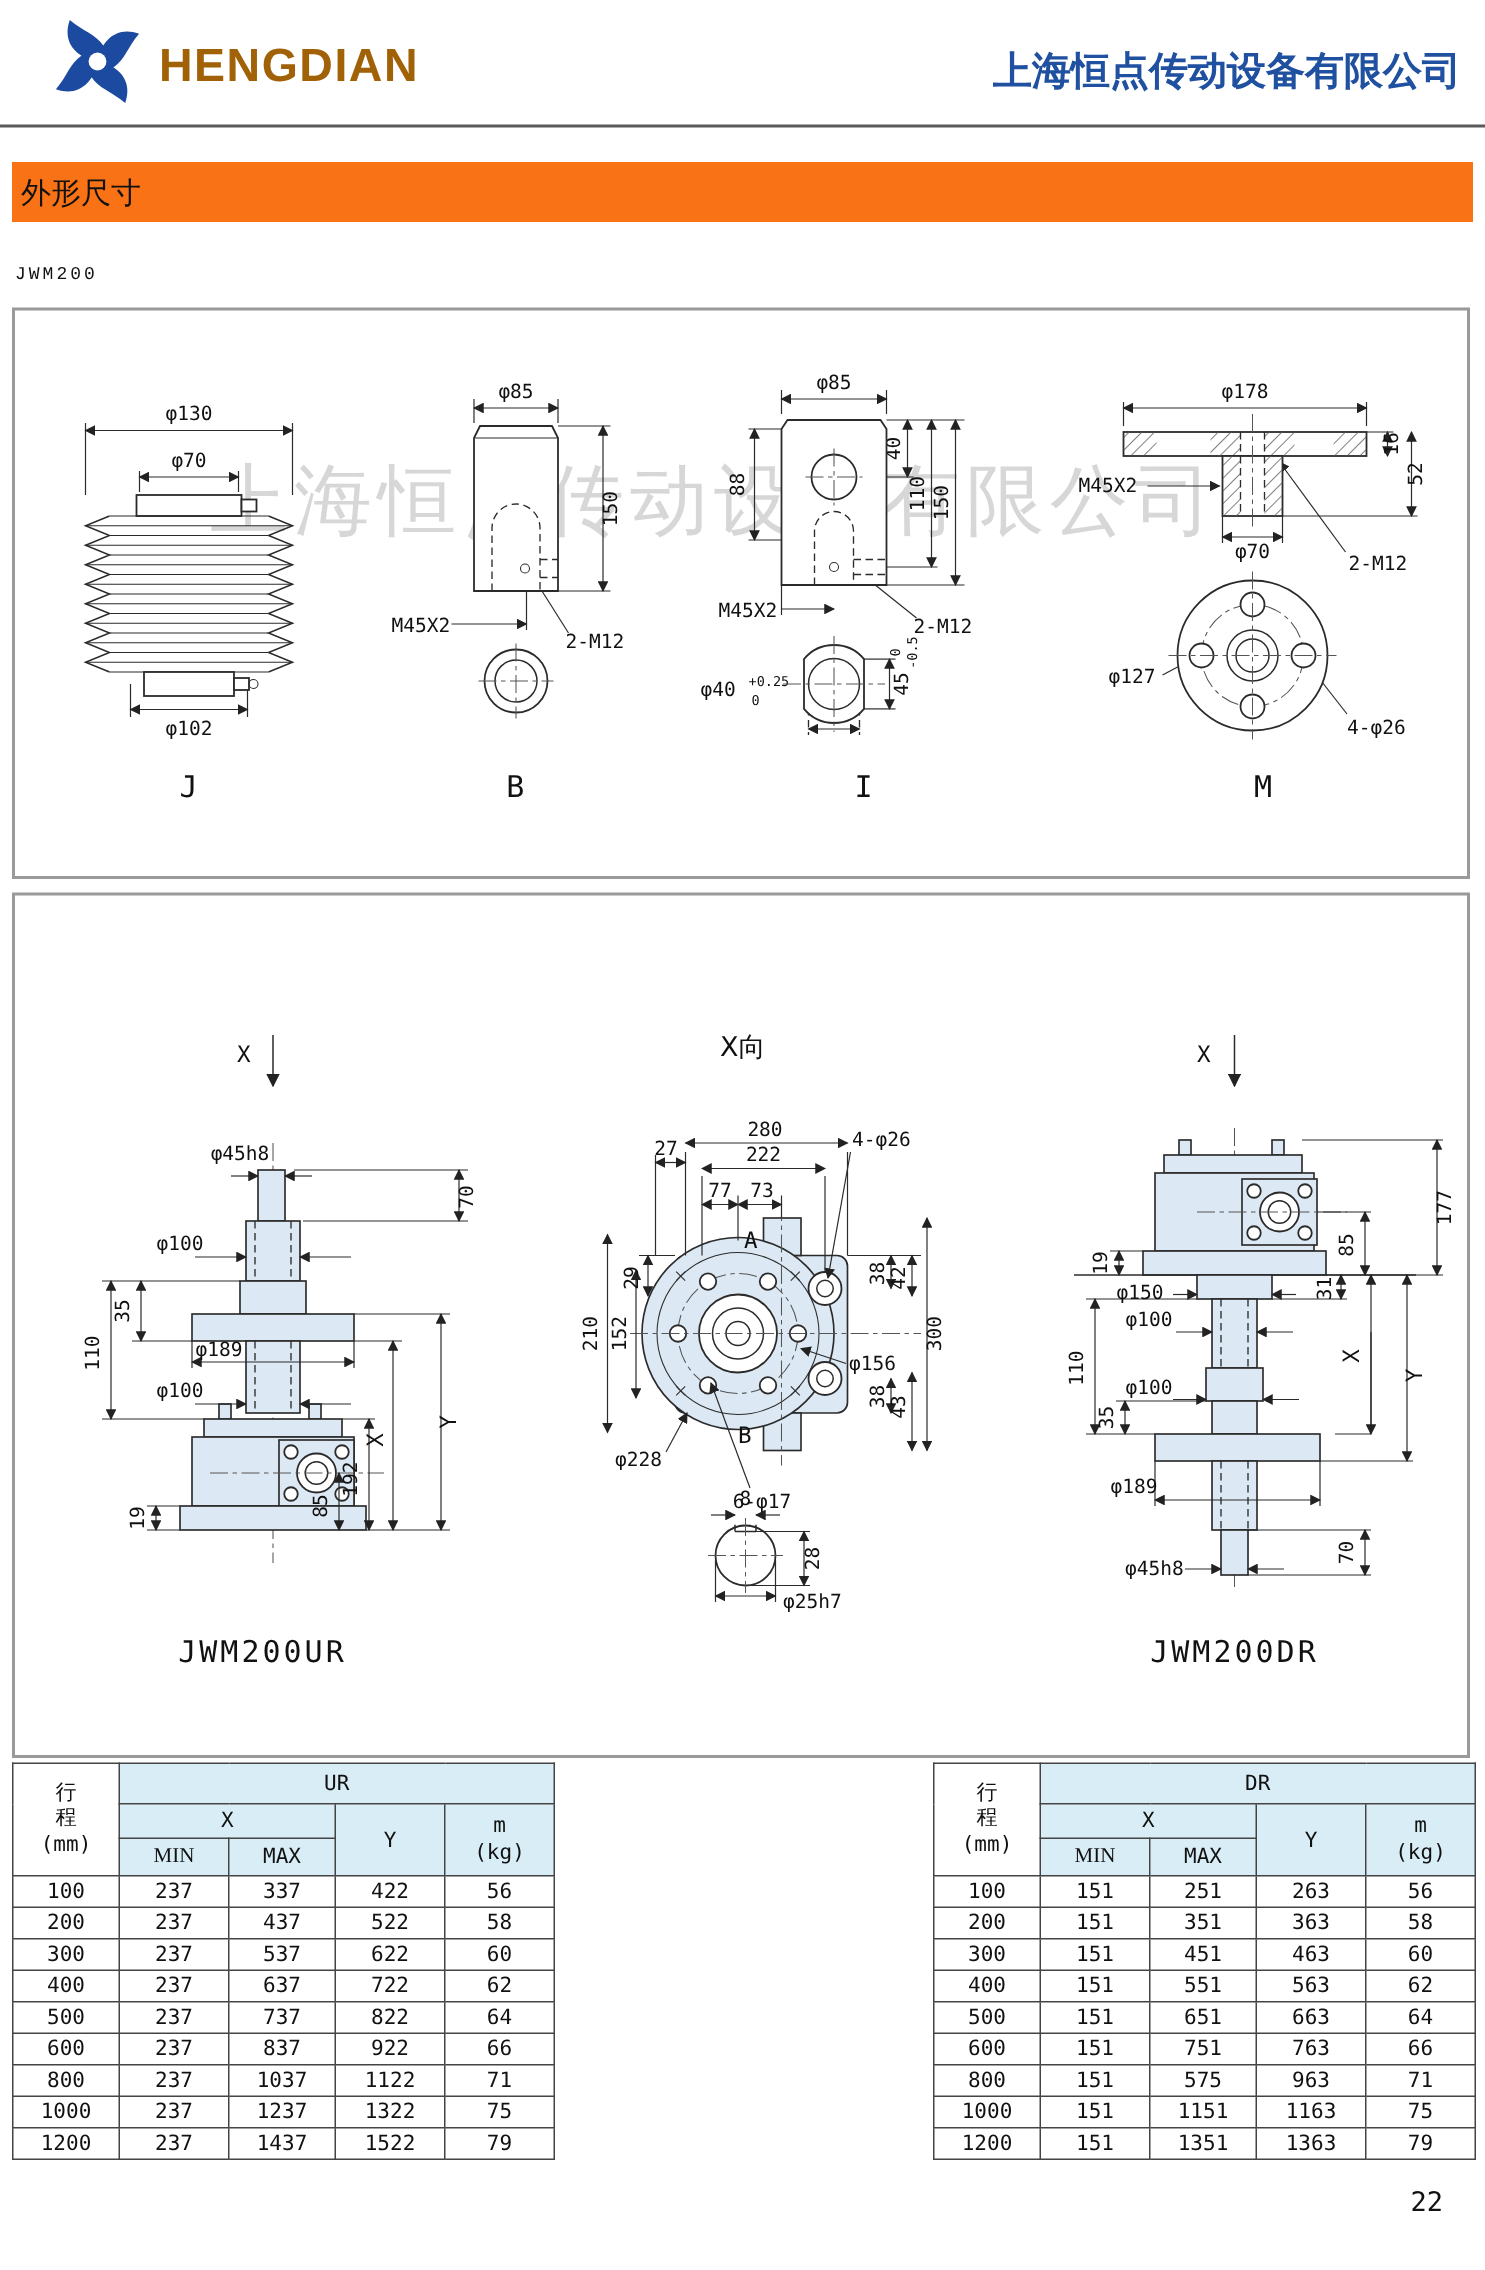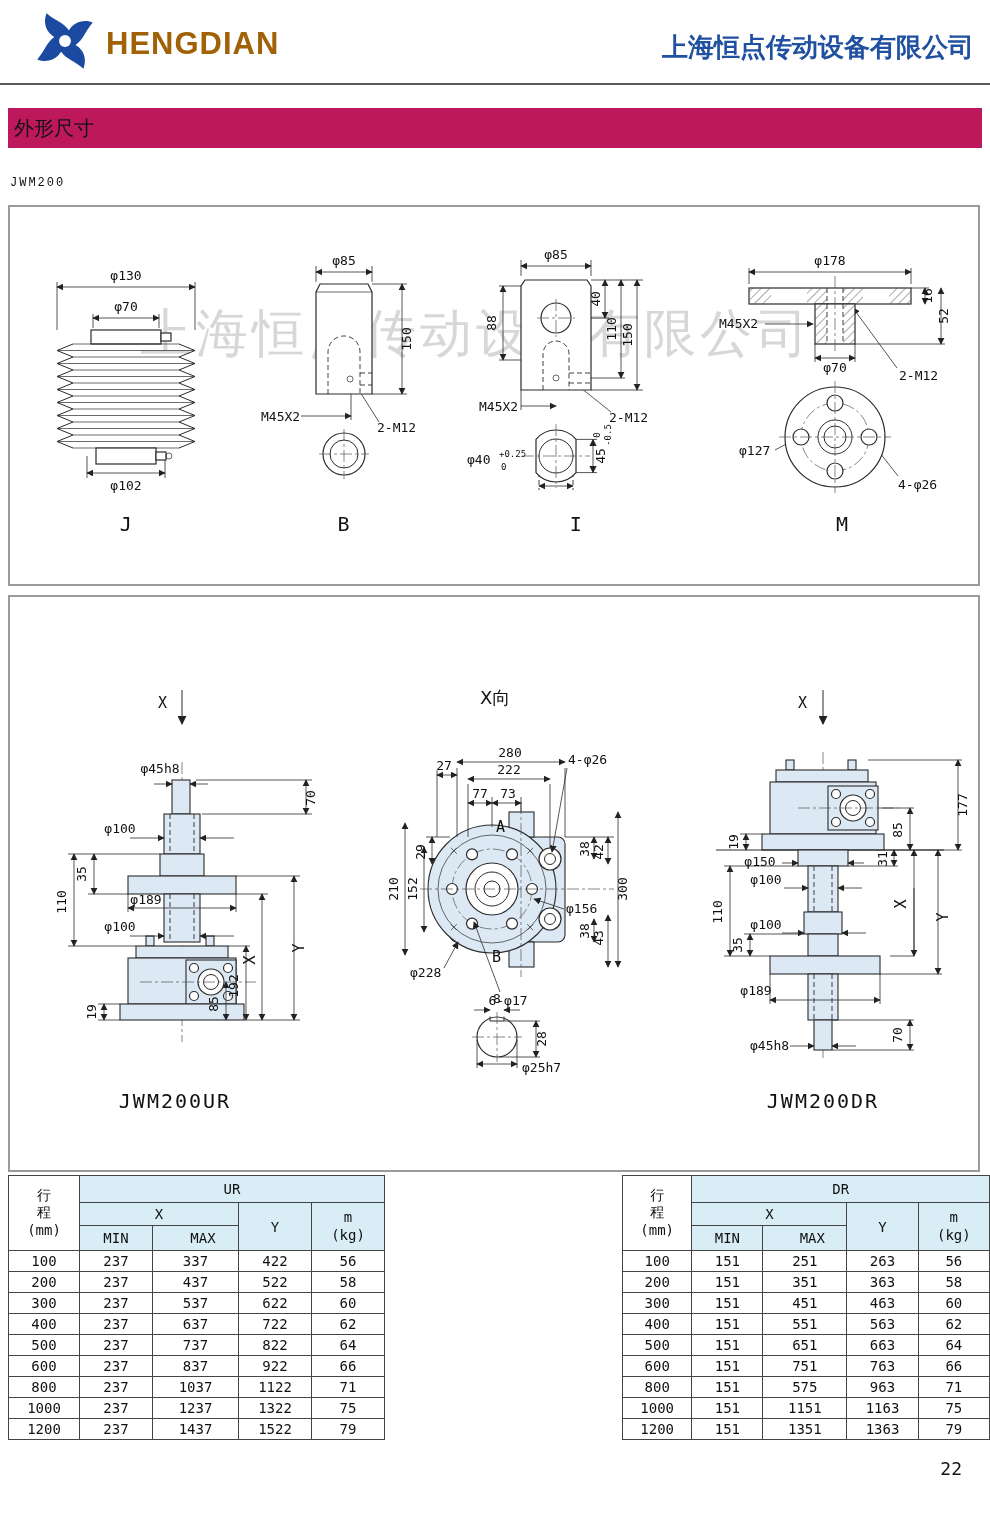--- a/index.html
+++ b/index.html
@@ -6,21 +6,21 @@
   .page{position:relative;width:990px;height:1513px;background:#fff;overflow:hidden;
         font-family:"DejaVu Sans",sans-serif;color:#111;}
   
   .hdr{position:absolute;top:0;left:0;width:990px;height:84px;}
   .logo{position:absolute;top:6px;left:32px;width:66px;height:70px;}
   .brand{position:absolute;top:26px;left:106px;font-family:"Liberation Sans",sans-serif;
          font-size:31px;font-weight:bold;color:#a16207;letter-spacing:1px;}
   .company{position:absolute;top:30px;right:16px;font-size:26px;font-weight:bold;color:#2050a0;}
   .hdr-rule{position:absolute;top:83px;left:0;width:990px;height:0;border-top:2px solid #5a5a5a;}
   
-  .banner{position:absolute;top:108px;left:8px;width:974px;height:40px;background:#be185d;
+  .banner{position:absolute;top:108px;left:8px;width:974px;height:40px;background:#f97316;
           font-size:20px;line-height:40px;padding-left:6px;box-sizing:border-box;}
   .model{position:absolute;top:176px;left:10px;font-family:Liberation Mono, monospace;
          font-size:12px;letter-spacing:2px;}
   
   .box{position:absolute;left:8px;width:972px;border:2px solid #9a9a9a;background:#fff;box-sizing:border-box;}
   .box1{top:205px;height:381px;}
   .box2{top:595px;height:577px;}
   .wmark{position:absolute;top:92px;left:130px;width:830px;font-size:52px;letter-spacing:4px;
          color:rgba(150,150,150,0.38);white-space:nowrap;overflow:hidden;pointer-events:none;}
   .b1row{position:absolute;top:25px;left:0;width:968px;display:flex;}
@@ -45,21 +45,21 @@
   svg .tb{font:15px "DejaVu Sans Mono",monospace;}
   svg .tt{font:18px "DejaVu Sans",sans-serif;}
   svg .mid{text-anchor:middle;}
   
   table{border-collapse:collapse;font-family:"DejaVu Sans Mono",monospace;font-size:14px;}
   .tbl{position:absolute;top:1175px;}
   .tblL{left:8px;} .tblR{left:622px;}
   td{border:1px solid #444;text-align:center;padding:0;background:#fff;}
   td.hd{background:#d8edf6;}
   .rowh td{height:20px;}
-  .c0{width:70px;} .c1{width:72px;} .c2{width:70px;padding-left:15px;} .c3{width:72px;} .c4{width:72px;}
+  .c0{width:70px;} .c1{width:72px;font-family:Liberation Serif, serif;} .c2{width:70px;} .c3{width:72px;} .c4{width:72px;}
   .stack{line-height:1.25;font-size:14px;}
   .pageno{position:absolute;top:1458px;right:28px;font-family:"DejaVu Sans Mono",monospace;font-size:18px;}
 </style>
 </head>
 <body>
 
 <div class="page">
 
   <svg width="0" height="0" style="position:absolute">
     <defs>

